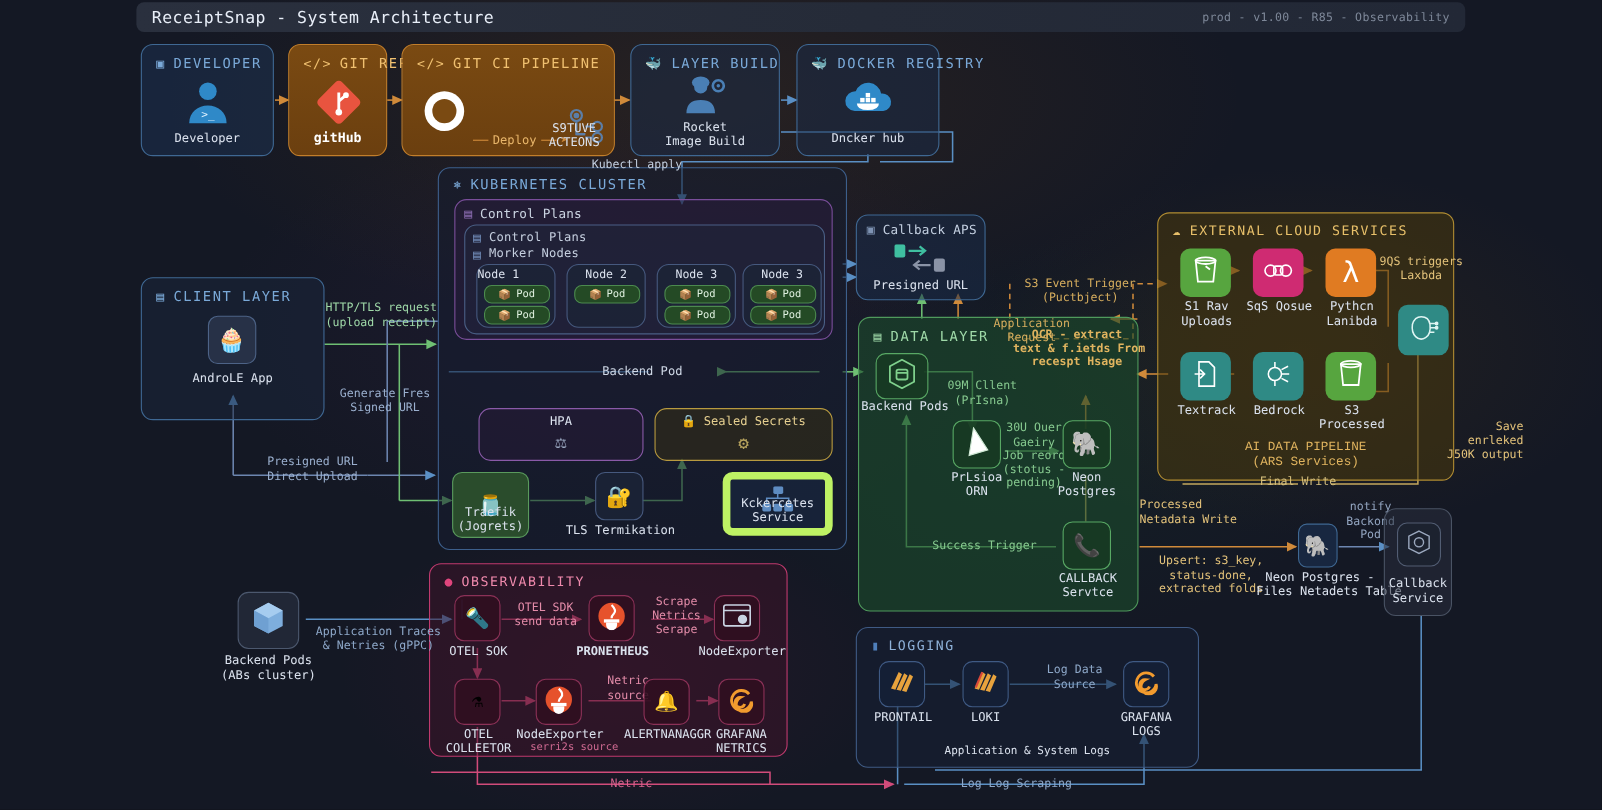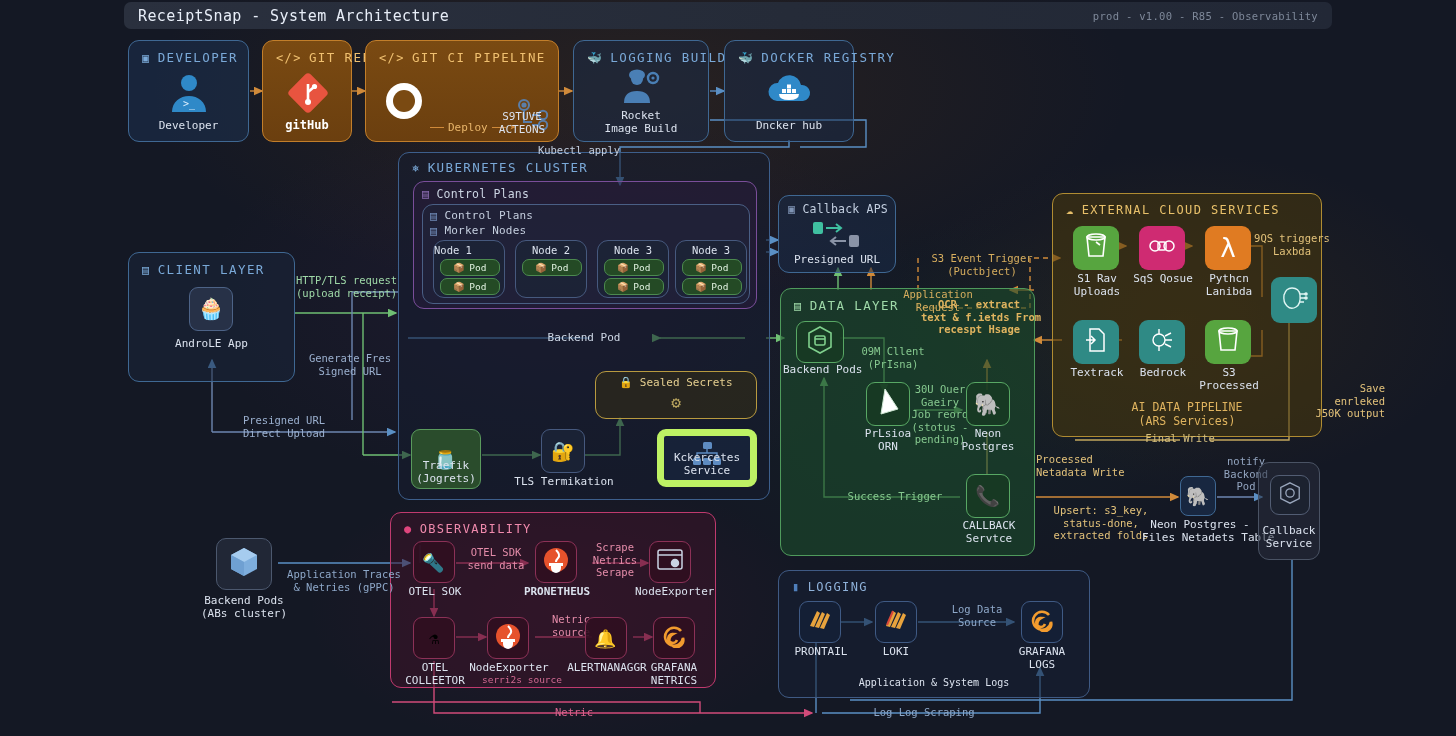--- a/index.html
+++ b/index.html
@@ -212,21 +212,21 @@
         <path d="M18 28 h6"></path>
       </svg>
   </div>
   <div class="cap" style="left:118px;width:76px;bottom:5px;">S9TUVE
 ACTEONS</div>
 </div>
 
 <div class="grp" style="left:573px;top:40px;width:136px;height:102px;background:rgba(26,44,73,.5);border:1px solid #3f6893;">
   <div class="gtitle" style="color:#7aa9d8;">
     <span class="gi">🐳</span>
-    <span>LOGGING BUILD</span>
+    <span>LAYER BUILD</span>
   </div>
   <div class="ico abs" style="left:46px;top:26px;width:44px;height:40px;">
     <svg width="44" height="40" viewBox="0 0 44 40">
         <ellipse cx="17" cy="8" rx="8" ry="5.5" fill="#4a7fb5"></ellipse>
         <circle cx="17" cy="12" r="6" fill="#4a7fb5"></circle>
         <path d="M4 36 q0-12 13-12 t13 12z" fill="#4a7fb5"></path>
         <circle cx="33" cy="11" r="5" fill="none" stroke="#4a7fb5" stroke-width="2.4"></circle>
         <circle cx="33" cy="11" r="1.6" fill="#4a7fb5"></circle>
       </svg>
   </div>
@@ -316,20 +316,24 @@
         <div class="tinybox" style="left:6px;top:37px;width:60px;height:17px;background:#244a25;border:1px solid #4c8a4f;color:#dff0df;font-size:9.5px;gap:4px;">
           <span>📦</span>
             <span>Pod</span>
           </div>
       </div>
     </div>
   </div>
 
   <div class="abs" style="left:0;right:0;top:178px;text-align:center;color:#cfd8e6;font-size:11px;">Backend Pod</div>
 
+  <div class="grp" style="left:36px;top:218px;width:150px;height:48px;background:rgba(45,25,60,.35);border:1px solid #8a5aa8;">
+    <div class="abs" style="left:0;right:0;top:4px;text-align:center;color:#dde4f0;font-size:11px;">HPA</div>
+    <div class="abs" style="left:0;right:0;top:20px;text-align:center;font-size:17px;color:#9aa7c0;">⚖</div>
+  </div>
 
   <div class="grp" style="left:196px;top:218px;width:162px;height:48px;background:rgba(60,50,15,.45);border:1px solid #b89a3f;">
     <div class="abs" style="left:0;right:0;top:4px;text-align:center;color:#e5cf90;font-size:11px;">
       <span>🔒</span> <span>Sealed Secrets</span></div>
     <div class="abs" style="left:0;right:0;top:21px;text-align:center;font-size:16px;color:#b8a45e;">⚙</div>
   </div>
 
   <div class="node" style="left:12px;top:276px;width:70px;height:60px;background:#2a4c2c;border:1px solid #5a9a5d;">
     <div style="font-size:18px;">🫙</div>
     <div class="cap" style="left:-8px;right:-8px;bottom:3px;">Traefik
@@ -498,21 +502,21 @@
   <div class="node" style="left:152px;top:126px;width:46px;height:44px;background:#57a53f;">
     <div>
       <svg width="26" height="28" viewBox="0 0 26 28" fill="none" stroke="#fff" stroke-width="1.6">
           <path d="M4 5 h18 l-2 19 h-14z"></path>
           <ellipse cx="13" cy="5" rx="9" ry="3"></ellipse>
         </svg></div>
   </div>
   <div class="cap" style="left:140px;width:72px;top:172px;">S3
 Processed</div>
 
-  <div class="cap" style="left:0;right:0;bottom:8px;color:#e0b45f;font-size:11.5px;line-height:14px;">AI DATA PIPELINE
+  <div class="cap" style="left:0;right:0;bottom:8px;color:#e0b45f;font-size:11.5px;line-height:14px;font-family:Liberation Mono, monospace;">AI DATA PIPELINE
 (ARS Services)</div>
 </div>
 <div class="lbl" style="left:1285px;width:100px;top:382px;color:#e3c27a;text-align:right;">Save
 enrleked
 J50K output</div>
 
 <div class="lbl" style="left:1130px;width:100px;top:432px;color:#d7c07e;">Final Write</div>
 <div class="lbl" style="left:1036px;width:126px;top:453px;color:#e3c27a;text-align:left;">Processed
 Netadata Write</div>
 <div class="lbl" style="left:1028px;width:146px;top:504px;color:#e3c27a;">Upsert: s3_key,

